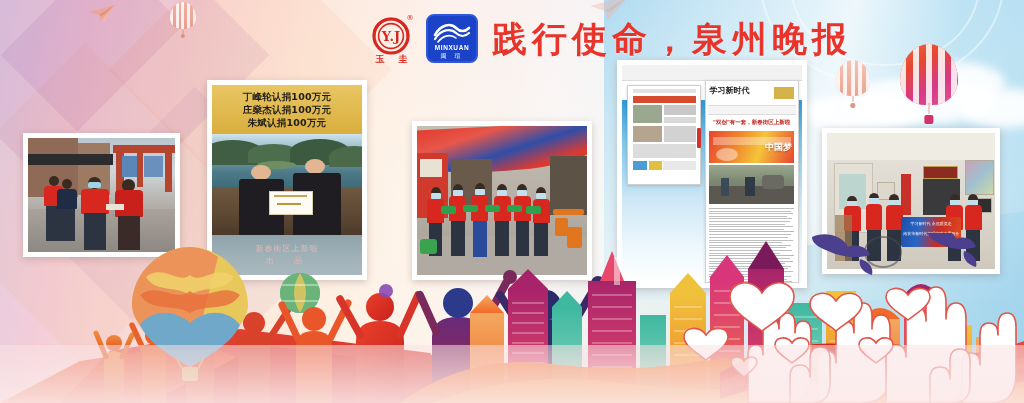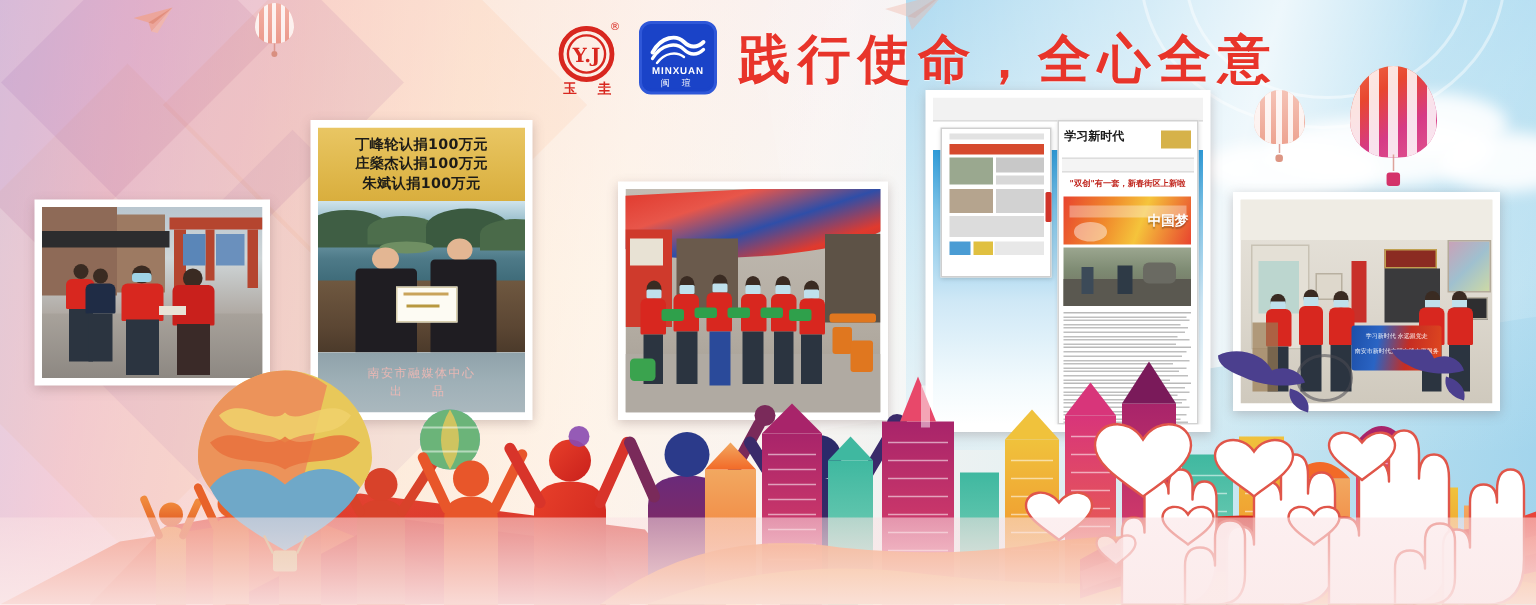--- a/index.html
+++ b/index.html
@@ -122,21 +122,21 @@
   #card-street{left:23px;top:133px;width:157px;height:124px;}
   .street-sky{position:absolute;inset:0;background:linear-gradient(180deg,#b9c6cf 0%,#cfd6d8 30%,#b0aaa4 62%,#9b9691 100%);}
   .street-bld{position:absolute;background:#8e6a57;}
   .street-road{position:absolute;left:0;right:0;bottom:0;height:38%;background:linear-gradient(180deg,#a8a29b,#8d8882);}
   .street-arch{position:absolute;background:#b5452f;}
   .vest{position:absolute;background:#d8271f;border-radius:4px 4px 1px 1px;}
   .head{position:absolute;background:#3a2b22;border-radius:50%;}
   .pant{position:absolute;background:#2b3440;}
 
   
-  #card-poster{left:207px;top:80px;width:148px;height:200px;}
+  #card-poster{left:207px;top:80px;width:160px;height:200px;}
   .poster-band{
     position:absolute;left:0;right:0;top:0;height:26%;
     background:linear-gradient(180deg,#e9c663 0%,#e0b94e 55%,#d9ae3d 100%);
     display:flex;flex-direction:column;align-items:center;justify-content:center;
   }
   .poster-band .line{
     color:#1d1c18;font-family:"DejaVu Sans",sans-serif;
     font-size:9.5px;font-weight:700;line-height:13px;letter-spacing:.2px;
     white-space:nowrap;
   }
@@ -293,21 +293,21 @@
     <div class="logo-mx" data-interactable="true">
       <svg class="waves" data-interactable="false" viewBox="0 0 40 24">
         <path d="M3 16 C9 5, 19 4, 24 9 C28 13, 33 13, 37 9" fill="none" stroke="#fff" stroke-width="2.6" stroke-linecap="round"></path>
         <path d="M3 20 C9 10, 19 9, 24 14 C28 18, 33 18, 37 14" fill="none" stroke="#fff" stroke-width="2.2" stroke-linecap="round"></path>
         <path d="M6 23 C11 16, 19 15, 24 19" fill="none" stroke="#fff" stroke-width="1.6" stroke-linecap="round"></path>
       </svg>
       <div class="en" data-interactable="false">MINXUAN</div>
       <div class="cn" data-interactable="false">闽 瑄</div>
     </div>
 
-    <div class="headline" data-interactable="false">践行使命，全心全意</div>
+    <div class="headline" data-interactable="false">践行使命，泉州晚报</div>
   </div>
 
   <div class="card" id="card-street" data-interactable="true">
     <div class="inner">
       <div class="street-sky"></div>
 
       <div class="street-bld" style="left:0;top:0;width:34%;height:52%;background:#8e6a57;"></div>
       <div class="street-bld" style="left:34%;top:4%;width:22%;height:46%;background:#9d7a62;"></div>
       <div class="street-bld" style="left:0;top:14%;width:58%;height:10%;background:#2c2c2e;"></div>
 
@@ -362,21 +362,21 @@
 
         <div class="face" style="left:62%;top:24%;width:13%;height:15%;"></div>
         <div class="suit" style="left:54%;top:38%;width:32%;height:62%;"></div>
 
         <div class="cert" style="left:38%;top:56%;width:28%;height:22%;"></div>
         <div style="position:absolute;left:41%;top:60%;width:22%;height:2%;background:#c9a35a;"></div>
         <div style="position:absolute;left:43%;top:68%;width:16%;height:2%;background:#b8983f;"></div>
       </div>
 
       <div class="poster-foot" data-interactable="false">
-        <div class="ft" data-interactable="false">南安市融媒体中心</div>
+        <div class="ft" data-interactable="false">新春街区上新啦</div>
         <div class="ft ft2" data-interactable="false">出　品</div>
       </div>
     </div>
   </div>
 
   <div class="card" id="card-group" data-interactable="true">
     <div class="inner">
       <div class="grp-wall"></div>
       <div class="grp-canopy"></div>
       <div class="grp-shop" style="left:0;top:18%;width:18%;height:44%;"></div>

